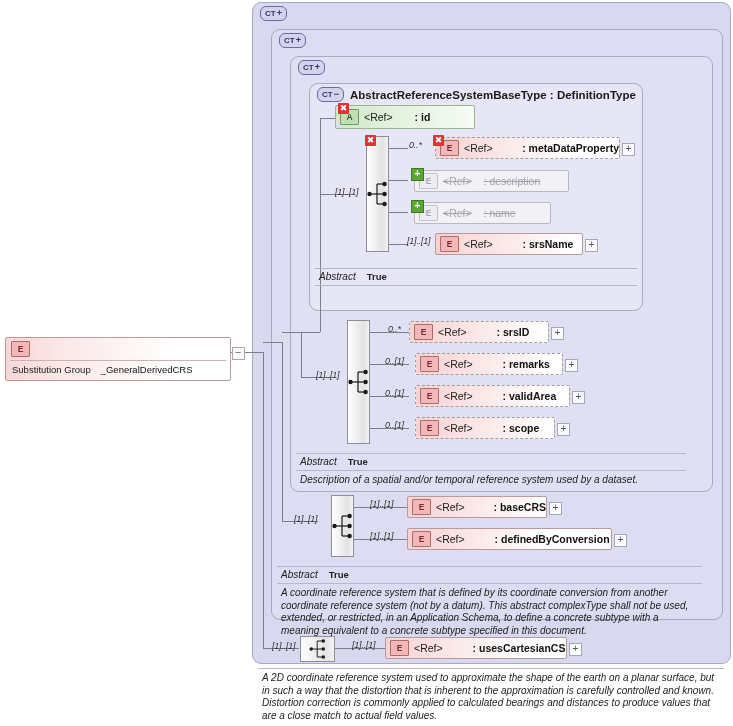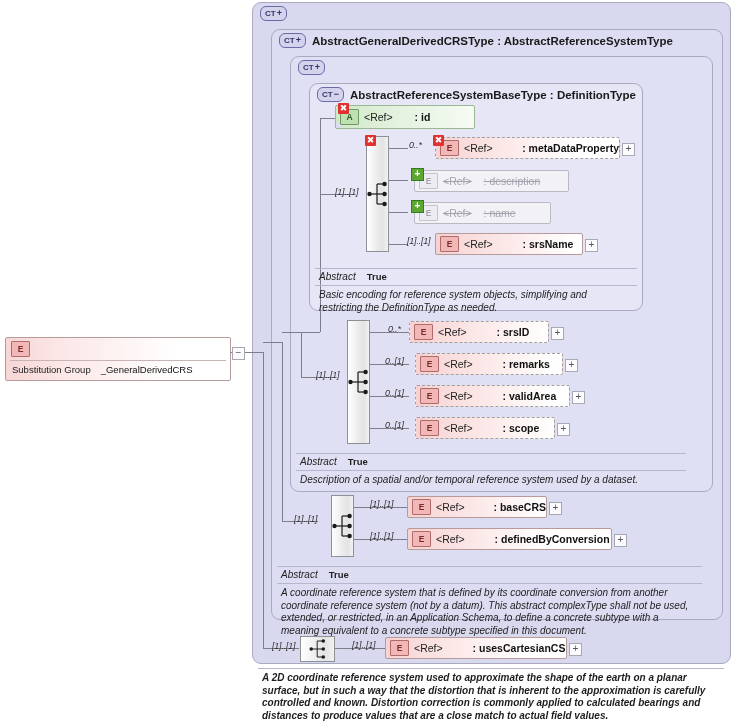--- a/index.html
+++ b/index.html
@@ -130,21 +130,20 @@
 <div class="ctbox lvl1" style="left:252px;top:2px;width:479px;height:662px;"></div>
 <div class="ctbox lvl2" style="left:271px;top:29px;width:452px;height:591px;"></div>
 <div class="ctbox lvl3" style="left:290px;top:56px;width:423px;height:436px;"></div>
 <div class="ctbox lvl4" style="left:309px;top:83px;width:334px;height:228px;"></div>
 
 <div class="ct-head" style="left:260px;top:6px;">
   <span class="ct-badge">CT<span class="sym">+</span></span>
 </div>
 <div class="ct-head" style="left:279px;top:33px;">
   <span class="ct-badge">CT<span class="sym">+</span></span>
-  <span class="ct-title">AbstractGeneralDerivedCRSType : AbstractReferenceSystemType</span>
 </div>
 <div class="ct-head" style="left:298px;top:60px;">
   <span class="ct-badge">CT<span class="sym">+</span></span>
 </div>
 <div class="ct-head" style="left:317px;top:87px;">
   <span class="ct-badge">CT<span class="sym">−</span></span>
   <span class="ct-title">AbstractReferenceSystemBaseType : DefinitionType</span>
 </div>
 
 <div class="ln lnh" style="left:231px;top:352px;width:32px;"></div>
@@ -350,21 +349,20 @@
 <div class="card" style="left:294px;top:514px;">[1]..[1]</div>
 <div class="card" style="left:272px;top:641px;">[1]..[1]</div>
 
 <div class="docpanel" style="left:315px;top:268px;width:322px;">
   <div class="docrule"></div>
   <div class="absrow">
     <span class="k">Abstract</span>
     <span class="v">True</span>
   </div>
   <div class="docrule"></div>
-  <div class="doctext">Basic encoding for reference system objects, simplifying and restricting the DefinitionType as needed.</div>
 </div>
 
 <div class="docpanel" style="left:296px;top:453px;width:390px;">
   <div class="docrule"></div>
   <div class="absrow">
     <span class="k">Abstract</span>
     <span class="v">True</span>
   </div>
   <div class="docrule"></div>
   <div class="doctext">Description of a spatial and/or temporal reference system used by a dataset.</div>
@@ -373,21 +371,21 @@
 <div class="docpanel" style="left:277px;top:566px;width:425px;">
   <div class="docrule"></div>
   <div class="absrow">
     <span class="k">Abstract</span>
     <span class="v">True</span>
   </div>
   <div class="docrule"></div>
   <div class="doctext">A coordinate reference system that is defined by its coordinate conversion from another coordinate reference system (not by a datum). This abstract complexType shall not be used, extended, or restricted, in an Application Schema, to define a concrete subtype with a meaning equivalent to a concrete subtype specified in this document.</div>
 </div>
 
-<div class="docpanel" style="left:258px;top:668px;width:466px;font-weight:bold;">
+<div class="docpanel" style="left:258px;top:668px;width:466px;">
   <div class="docrule"></div>
   <div class="doctext">A 2D coordinate reference system used to approximate the shape of the earth on a planar surface, but in such a way that the distortion that is inherent to the approximation is carefully controlled and known. Distortion correction is commonly applied to calculated bearings and distances to produce values that are a close match to actual field values.</div>
 </div>
 
 <div class="rootcard" style="left:5px;top:337px;width:226px;height:44px;">
   <div class="r1">
     <span class="nbadge">E</span>
   </div>
   <div class="rule"></div>
   <div class="r2">

